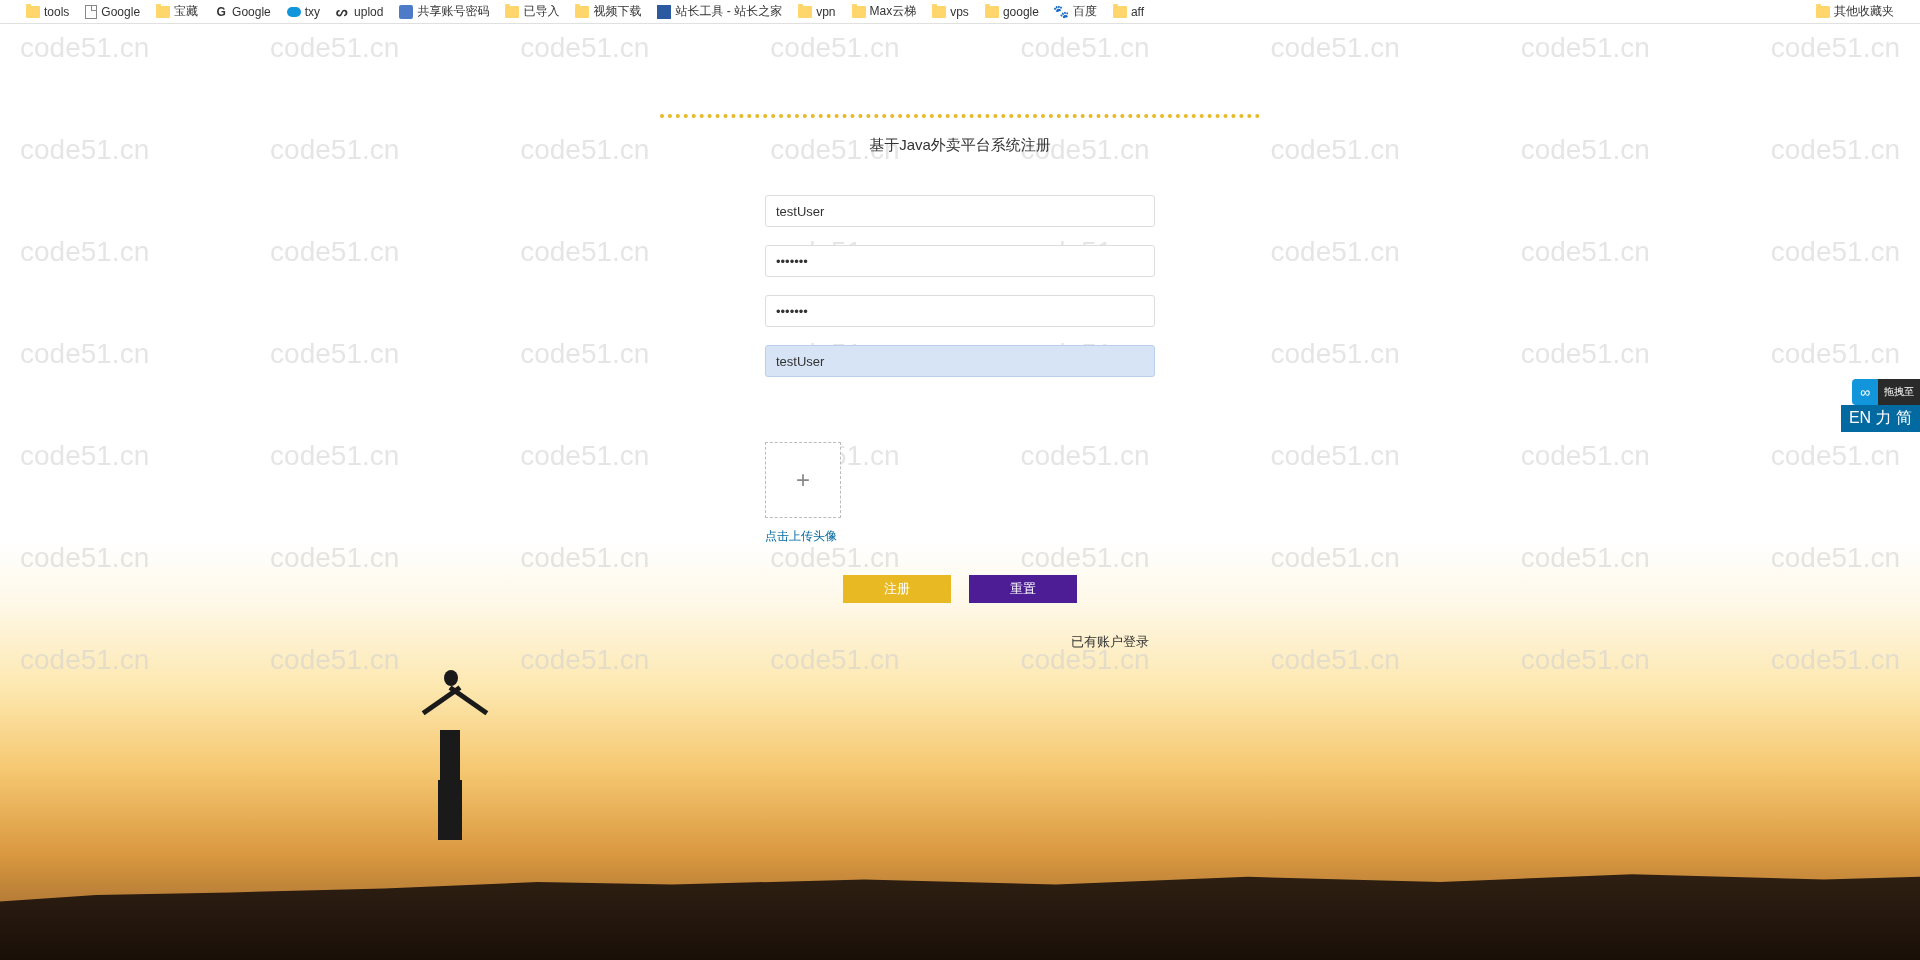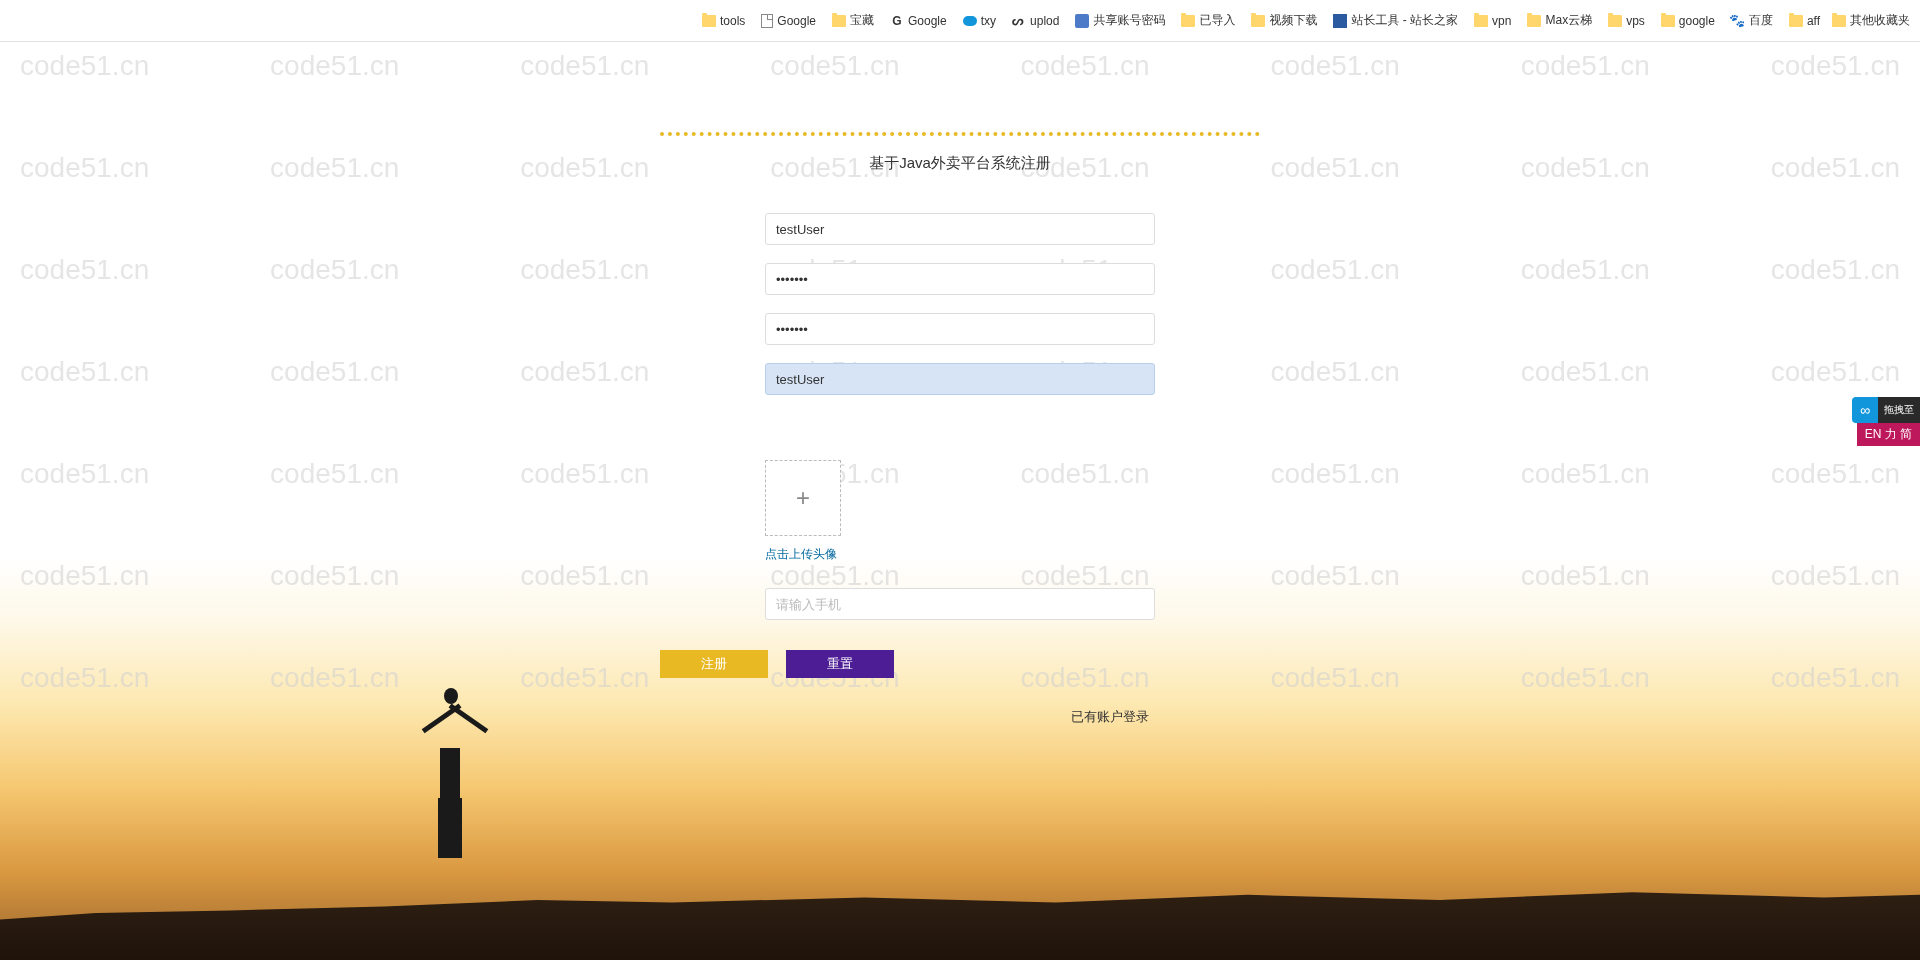--- a/index.html
+++ b/index.html
@@ -1,19 +1,19 @@
 <!DOCTYPE html>
 <html><head>
 <meta charset="utf-8">
 <style>
 * { margin: 0; padding: 0; box-sizing: border-box; }
 body { font-family: "Microsoft YaHei", Arial, sans-serif; width: 1920px; height: 960px; overflow: hidden; position: relative; }
 
 
-.bookmarks-bar { height: 42px; background: #fff; border-bottom: 1px solid #e0e0e0; display: flex; align-items: center; padding: 0 4px; font-size: 12px; color: #333; justify-content: flex-end; }
+.bookmarks-bar { height: 24px; background: #fff; border-bottom: 1px solid #e0e0e0; display: flex; align-items: center; padding: 0 20px; font-size: 12px; color: #333; justify-content: space-between; }
 .bookmarks-left { display: flex; align-items: center; gap: 4px; }
 .bookmarks-right { display: flex; align-items: center; gap: 4px; }
 .bookmark-item { display: flex; align-items: center; gap: 4px; padding: 2px 6px; cursor: pointer; white-space: nowrap; }
 .folder-icon { width: 14px; height: 12px; background: #ffd66b; border-radius: 1px; position: relative; display: inline-block; }
 .folder-icon::before { content: ''; position: absolute; top: -2px; left: 0; width: 5px; height: 2px; background: #ffd66b; border-radius: 1px 1px 0 0; }
 .page-icon { width: 12px; height: 14px; border: 1px solid #888; background: #fff; display: inline-block; position: relative; }
 .page-icon::before { content: ''; position: absolute; top: 0; right: 0; width: 4px; height: 4px; border-left: 1px solid #888; border-bottom: 1px solid #888; }
 .google-icon { width: 14px; height: 14px; display: inline-flex; align-items: center; justify-content: center; font-weight: bold; font-size: 12px; }
 .cloud-icon { width: 14px; height: 10px; background: #1296db; border-radius: 6px; display: inline-block; }
 .up-icon { width: 14px; height: 14px; color: #333; font-weight: bold; display: inline-flex; align-items: center; font-size: 13px; }
@@ -51,33 +51,33 @@
 
 .overlay-text { position: absolute; left: 50%; top: 388px; transform: translateX(-50%); font-size: 34px; color: #e60012; font-weight: 400; z-index: 2; letter-spacing: 1px; white-space: nowrap; font-family: "SimHei", sans-serif; }
 
 
 .upload-section { width: 390px; margin: 65px auto 18px; }
 .upload-box { width: 76px; height: 76px; border: 1px dashed #bbb; display: flex; align-items: center; justify-content: center; cursor: pointer; background: #fff; }
 .upload-plus { font-size: 24px; color: #888; font-weight: 300; }
 .upload-label { font-size: 12px; color: #0369a1; margin-top: 10px; }
 
 
-.button-row { display: flex; gap: 18px; margin-top: 30px; }
+.button-row { display: flex; justify-content: center; gap: 18px; margin-top: 30px; }
 .btn { width: 108px; height: 28px; border: none; font-size: 13px; color: #fff; cursor: pointer; }
 .btn-primary { background: #e8b923; }
 .btn-secondary { background: #4c1d95; }
 
 
 .login-link { display: block; text-align: right; margin-top: 30px; font-size: 13px; color: #333; text-decoration: none; width: 390px; margin-left: auto; margin-right: auto; padding-right: 6px; }
 
 
 .side-widget { position: absolute; right: 0; top: 355px; display: flex; align-items: center; z-index: 5; }
 .widget-blue { background: #1296db; color: #fff; width: 26px; height: 26px; display: flex; align-items: center; justify-content: center; border-radius: 4px 0 0 4px; font-size: 14px; }
 .widget-dark { background: #2a2a2a; color: #fff; font-size: 10px; padding: 2px 6px; height: 26px; display: flex; align-items: center; font-family: Liberation Serif, serif; }
-.side-lang { position: absolute; right: 0; top: 381px; background: #be185d; color: #fff; font-size: 12px; padding: 3px 8px; z-index: 5; }
+.side-lang { position: absolute; right: 0; top: 381px; background: #0369a1; color: #fff; font-size: 16px; padding: 3px 8px; z-index: 5; }
 </style>
 </head>
 <body>
 
 <div class="bookmarks-bar">
   <div class="bookmarks-left">
     <div class="bookmark-item">
         <span class="folder-icon"></span>
         <span>tools</span>
       </div>
@@ -245,21 +245,20 @@
     <div class="form-field"><input type="password" class="form-input" value="•••••••" style=""></div>
     <div class="form-field"><input type="text" class="form-input selected" value="testUser" style=""></div>
 
     <div class="upload-section">
       <div class="upload-box">
         <span class="upload-plus">+</span>
       </div>
       <div class="upload-label">点击上传头像</div>
     </div>
 
-    <div class="form-field" style="margin-top:25px"><input type="text" class="form-input" placeholder="请输入手机" style=""></div>
 
     <div class="button-row">
       <button class="btn btn-primary">注册</button>
       <button class="btn btn-secondary">重置</button>
     </div>
 
     <a href="#" class="login-link">已有账户登录</a>
   </div>
 
 

